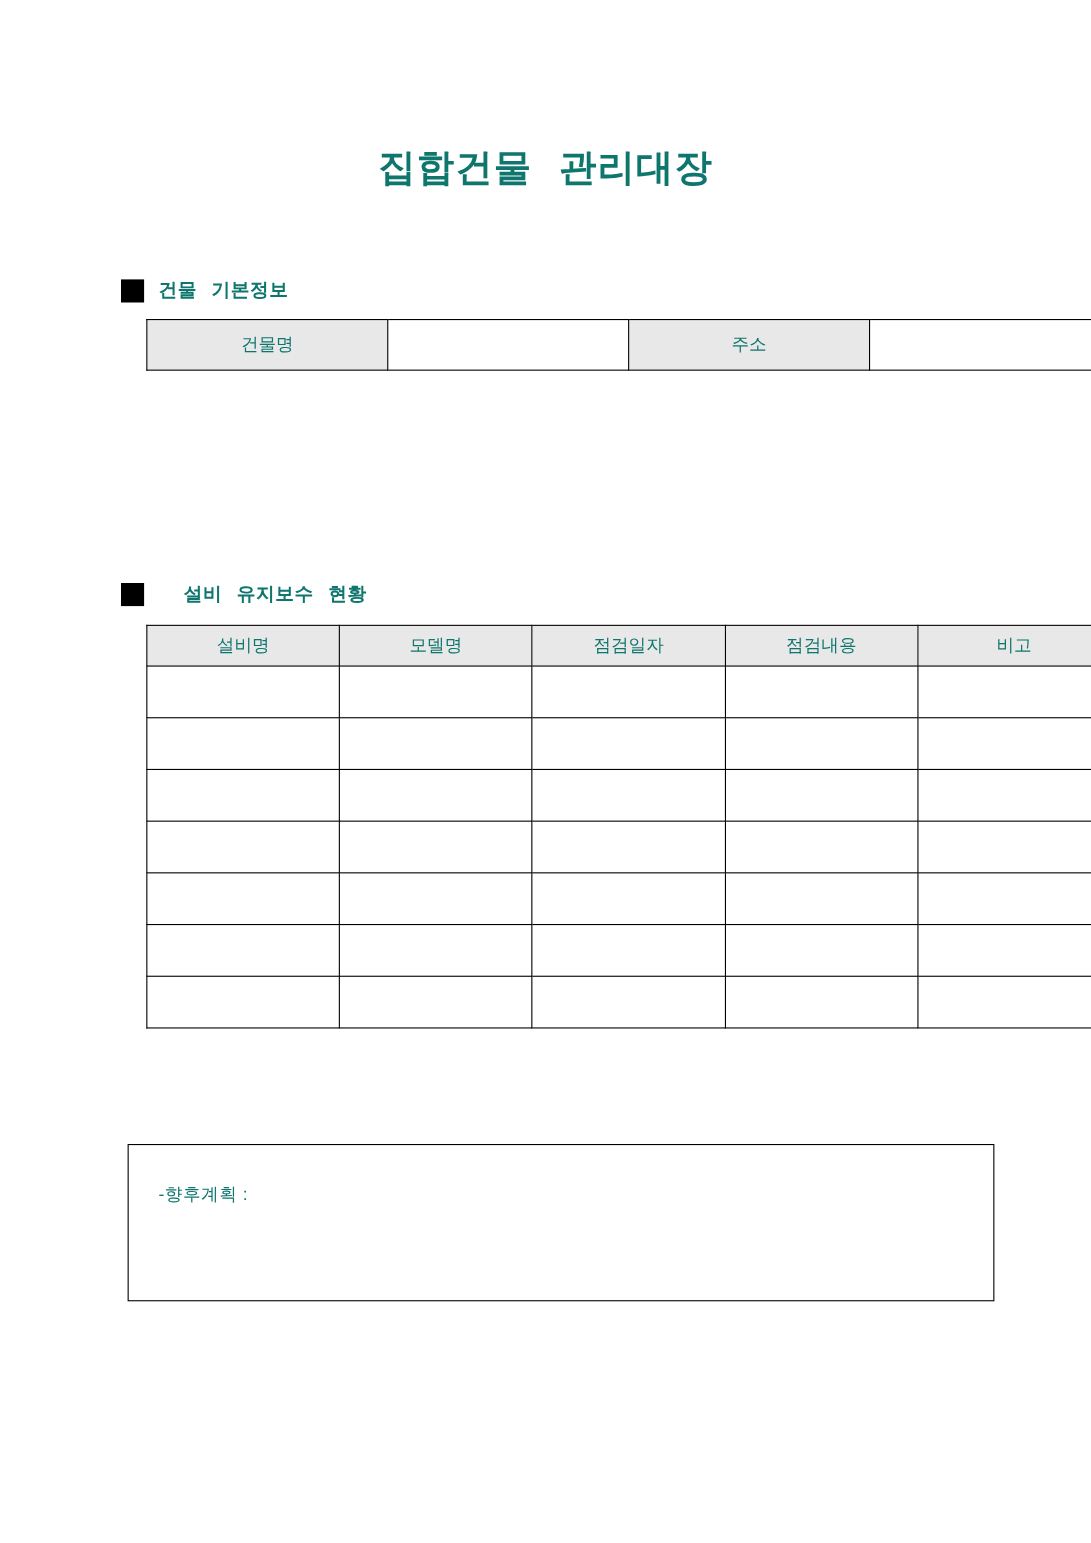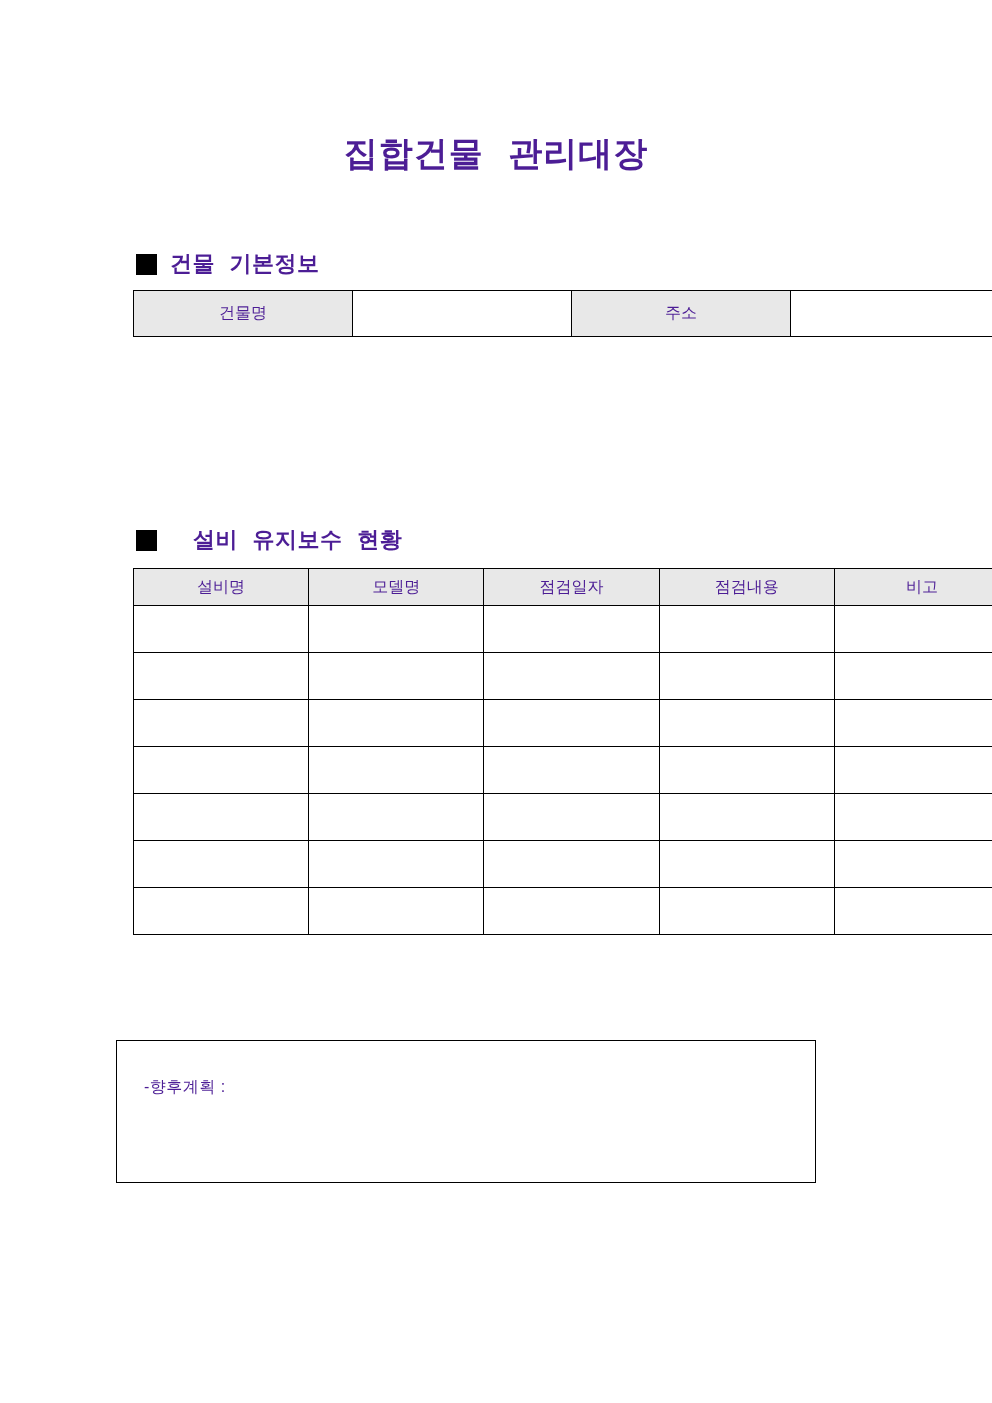--- a/index.html
+++ b/index.html
@@ -3,46 +3,46 @@
 <meta charset="utf-8">
 <style>
   * { margin: 0; padding: 0; box-sizing: border-box; }
   html, body { background: #ffffff; }
   .page {
     position: relative;
     width: 992px;
     height: 1403px;
     background: #ffffff;
     font-family: "Liberation Sans", sans-serif;
-    color: #4c1d95;
+    color: #0f766e;
     overflow: hidden;
   }
 
   
   .doc-title {
     position: absolute;
     top: 131px;
     left: 0;
     width: 100%;
     text-align: center;
     font-size: 34px;
     font-weight: 700;
     line-height: 44px;
     letter-spacing: 1px;
     word-spacing: 14px;
   }
 
   
   .section-heading {
     position: absolute;
-    left: 136px;
+    left: 110px;
     display: flex;
     align-items: center;
     gap: 13px;
-    font-size: 22px;
+    font-size: 17px;
     font-weight: 700;
     line-height: 26px;
     letter-spacing: 0.5px;
     word-spacing: 8px;
     justify-content: flex-end;
   }
   .bullet-square {
     width: 21px;
     height: 21px;
     background: #000000;
@@ -78,21 +78,21 @@
   #maint-table { top: 568px; }
   #maint-table col { width: 20%; }
   #maint-table tr.head-row { height: 37px; }
   #maint-table tr.body-row { height: 47px; }
 
   
   .notes-box {
     position: absolute;
     left: 116px;
     top: 1040px;
-    width: 700px;
+    width: 788px;
     height: 143px;
     border: 1.5px solid #000000;
     padding: 29px 20px 0 27px;
   }
   .notes-box .note-line {
     font-size: 16px;
     line-height: 34px;
     letter-spacing: 0.5px;
   }
 </style>

